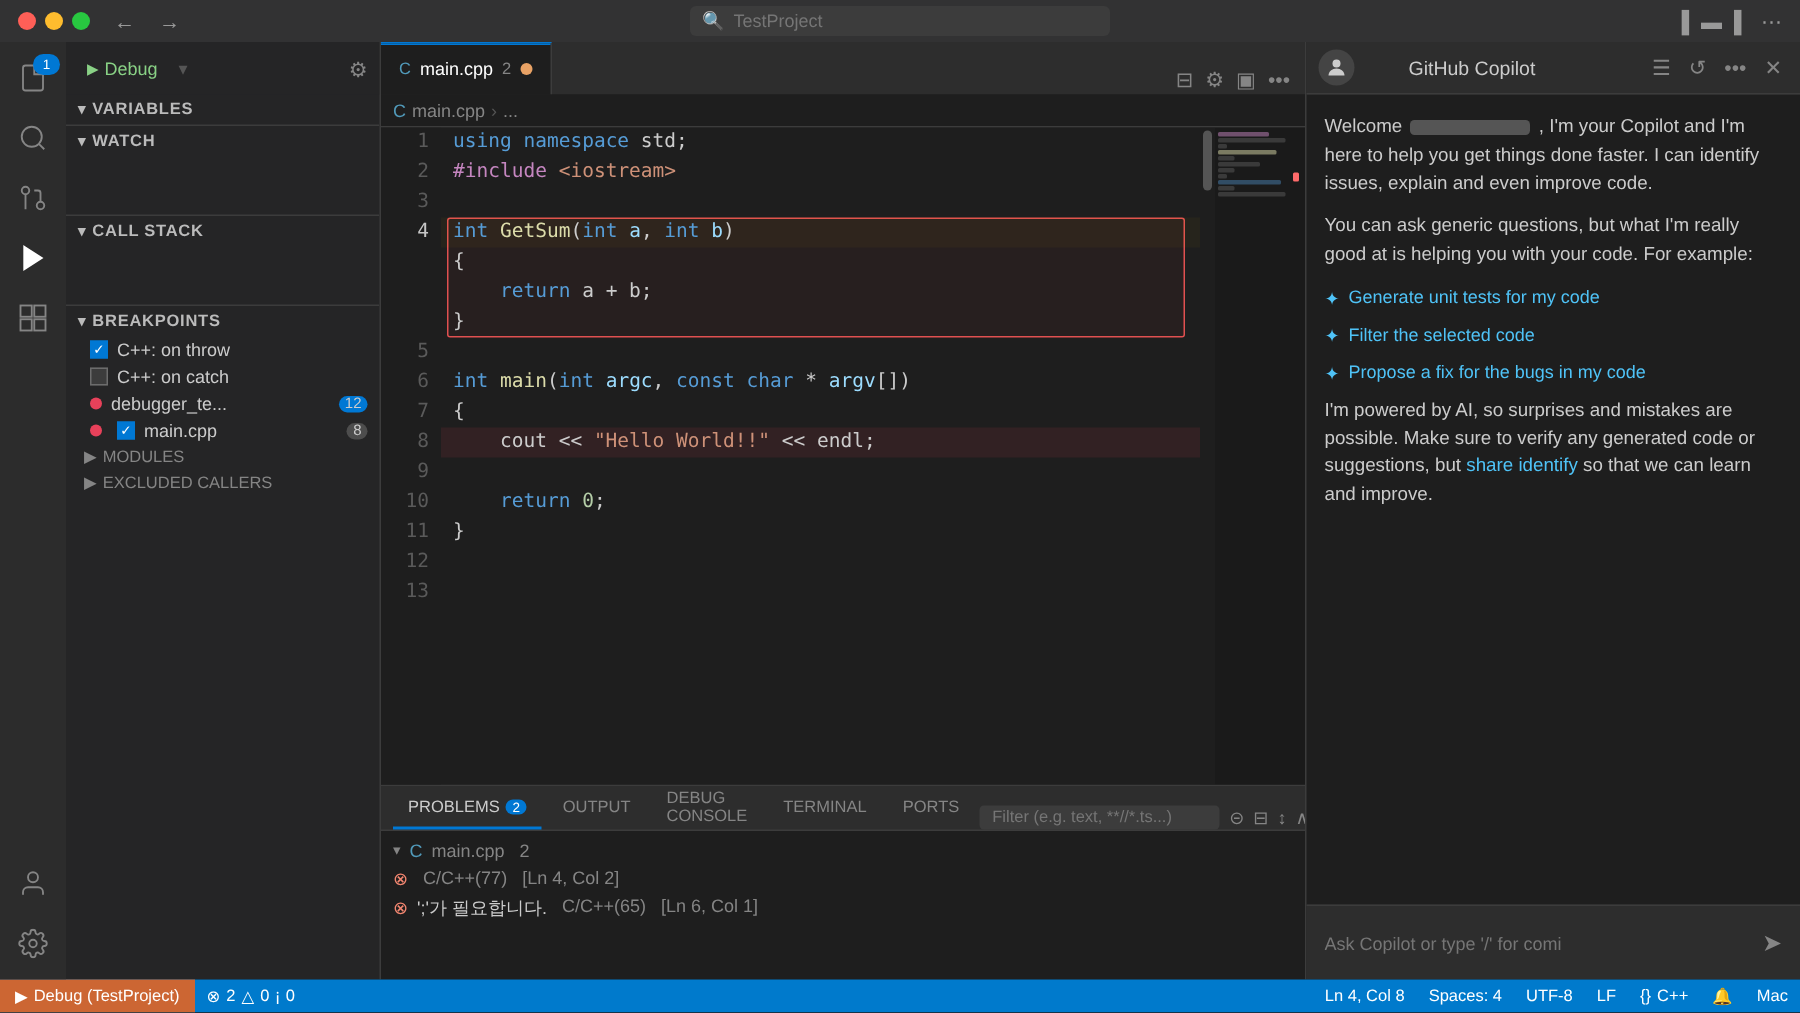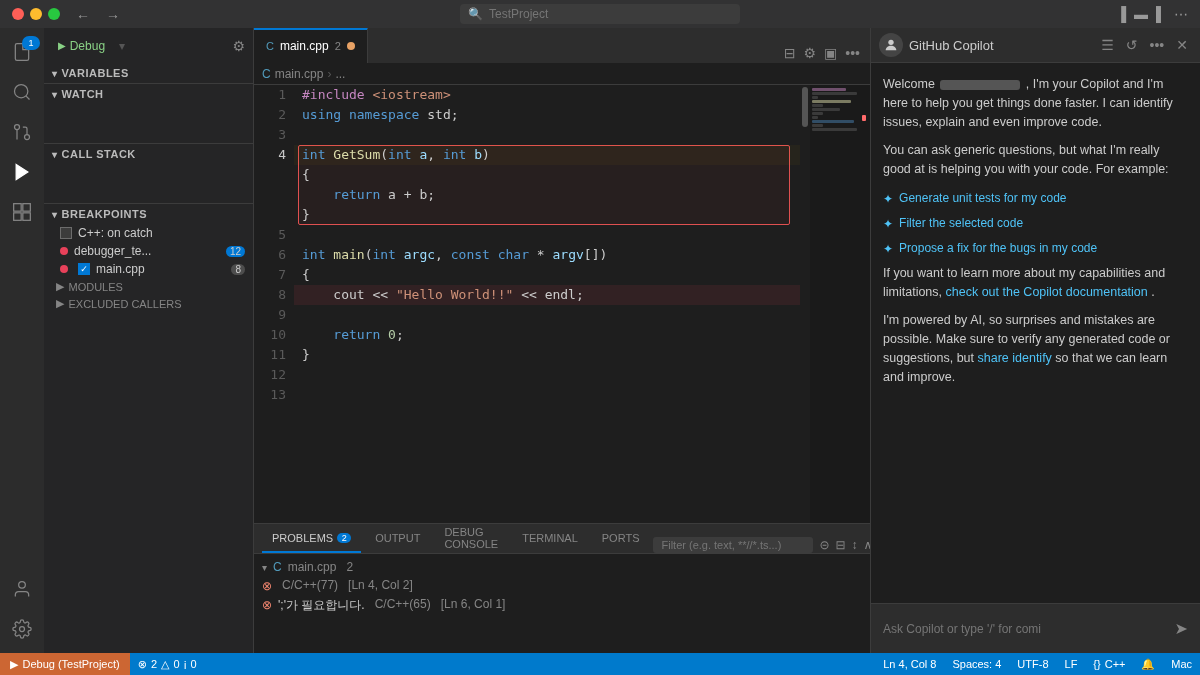--- a/index.html
+++ b/index.html
@@ -514,20 +514,21 @@
       flex-shrink: 0;
     }
     .copilot-header {
       height: 35px;
       background: #2d2d2d;
       display: flex;
       align-items: center;
       padding: 0 8px;
       border-bottom: 1px solid #3c3c3c;
       flex-shrink: 0;
+      gap: 30px;
     }
     .copilot-icon {
       width: 24px;
       height: 24px;
       border-radius: 50%;
       background: #444;
       display: flex;
       align-items: center;
       justify-content: center;
       margin-right: 6px;
@@ -768,20 +769,24 @@
           <span>CALL STACK</span>
         </div>
       </div>
 
       <div class="breakpoints-section">
         <div class="section-header">
           <span class="section-chevron">▾</span>
           <span>BREAKPOINTS</span>
         </div>
         <div class="breakpoint-item">
+          <div class="bp-checkbox checked"></div>
+          <span>C++: on throw</span>
+        </div>
+        <div class="breakpoint-item">
           <div class="bp-checkbox"></div>
           <span>C++: on catch</span>
         </div>
         <div class="breakpoint-item">
           <div class="bp-dot"></div>
           <span>debugger_te...</span>
           <span class="bp-count blue">12</span>
         </div>
         <div class="breakpoint-item">
           <div class="bp-dot"></div>
@@ -847,24 +852,24 @@
           <div>11</div>
           <div>12</div>
           <div>13</div>
         </div>
 
         <div class="code-content" style="position:relative;">
 
           <div class="highlight-box"></div>
 
           <div class="code-line">
+            <span class="kw">using</span><span> </span><span class="kw">namespace</span><span> std;</span>
+          </div>
+          <div class="code-line">
             <span class="inc">#include</span><span> </span><span class="file">&lt;iostream&gt;</span>
-          </div>
-          <div class="code-line">
-            <span class="kw">using</span><span> </span><span class="kw">namespace</span><span> std;</span>
           </div>
           <div class="code-line" style="position:relative;">
             
           </div>
           <div class="code-line" style="background:rgba(255,200,0,0.04);">
             <span class="kw">int</span><span> </span><span class="fn">GetSum</span><span>(</span><span class="kw">int</span><span> </span><span class="param">a</span><span>, </span><span class="kw">int</span><span> </span><span class="param">b</span><span>)</span>
           </div>
           <div class="code-line">
             <span>{</span>
           </div>
@@ -997,25 +1002,20 @@
       </div>
       <div class="copilot-action">
         <span class="copilot-action-icon">✦</span>
         <span>Filter the selected code</span>
       </div>
       <div class="copilot-action">
         <span class="copilot-action-icon">✦</span>
         <span>Propose a fix for the bugs in my code</span>
       </div>
       <p>
-        <span>If you want to learn more about my capabilities and limitations, </span>
-        <a class="copilot-link">check out the Copilot documentation</a>
-        <span>.</span>
-      </p>
-      <p>
         <span>I'm powered by AI, so surprises and mistakes are possible. Make sure to verify any generated code or suggestions, but </span>
         <a class="copilot-link">share identify</a>
         <span> so that we can learn and improve.</span>
       </p>
     </div>
     <div class="copilot-input-area">
       <input class="copilot-input" type="text" placeholder="Ask Copilot or type '/' for comi" style="">
       <button class="copilot-send-btn">➤</button>
     </div>
   </div>

